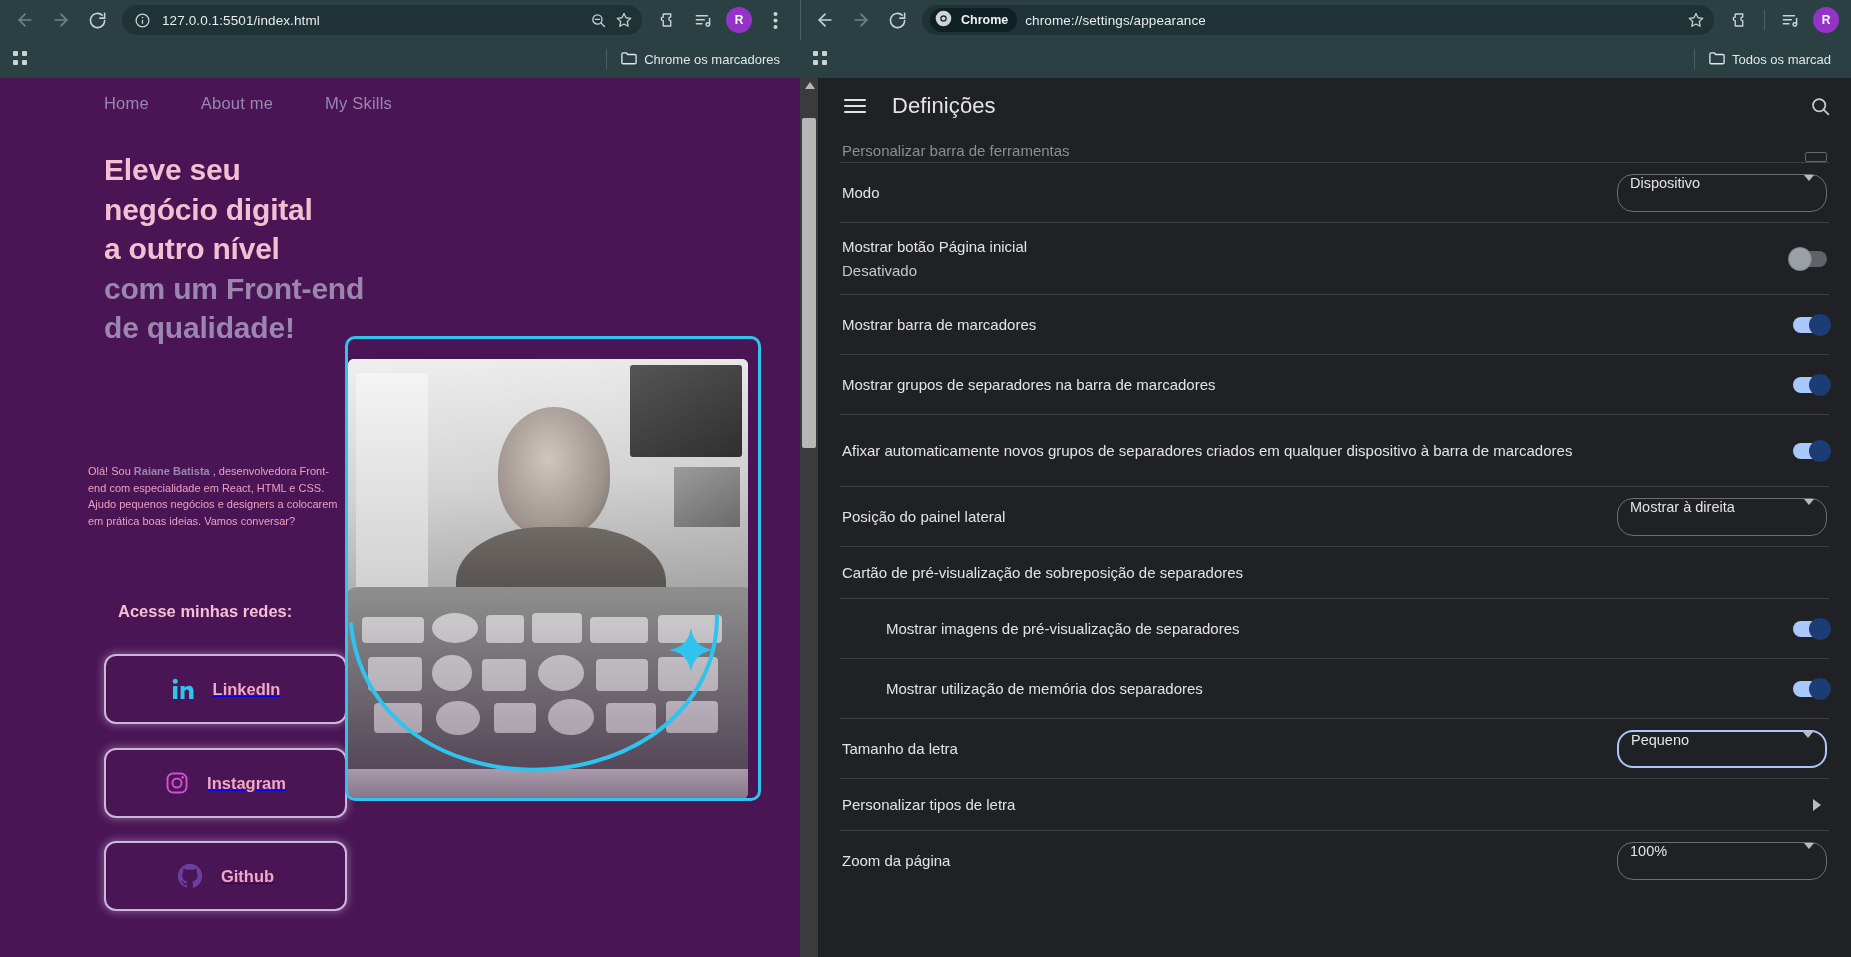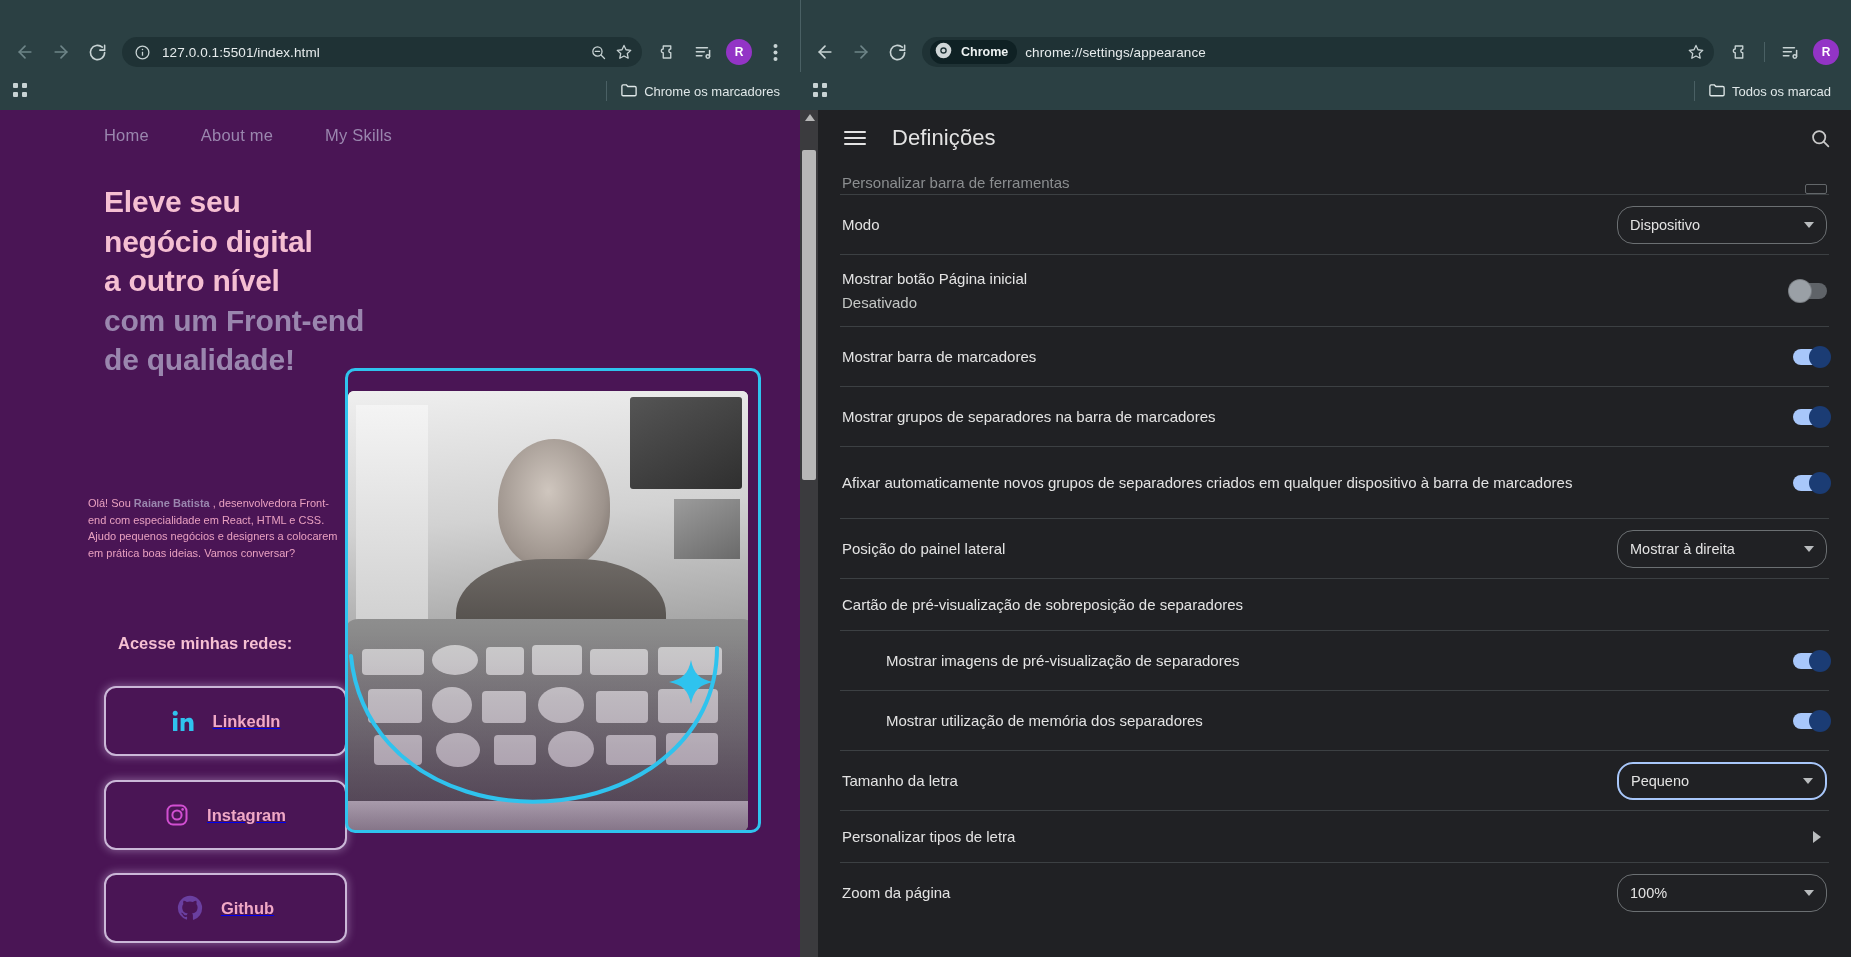--- a/index.html
+++ b/index.html
@@ -10,21 +10,21 @@
     font-family: "Liberation Sans", sans-serif;
   }
   .screen { position: relative; width: 1851px; height: 957px; display: flex; }
 
   
   .win-left { position: relative; width: 800px; height: 957px; background: #2b4043; overflow: hidden; }
   .win-right { position: relative; width: 1051px; height: 957px; background: #2b4043; overflow: hidden; }
 
   .toolbar {
     height: 40px; display: flex; align-items: center;
-    padding: 0 8px; background: #2b4043; gap: 2px; margin-top: 32px;
+    padding: 0 8px; background: #2b4043; gap: 2px;
   }
   .tb-btn {
     width: 34px; height: 34px; border-radius: 50%;
     display: flex; align-items: center; justify-content: center;
     color: #c8d3d4; flex: none;
   }
   .tb-btn.dim { color: #6e8588; }
   .tb-btn svg { display: block; }
 
   .omnibox {
@@ -196,21 +196,21 @@
   .row .r-label { flex: 1; font-size: 15px; color: #e3e3e3; line-height: 1.45; padding-right: 24px; }
   .row .r-sub { display:block; font-size: 15px; color: #c4c7c5; margin-top: 2px; }
   .row.indent .r-label { padding-left: 44px; }
   .row.partial { min-height: 28px; align-items: flex-end; overflow: hidden; }
   .row.partial .r-label { color: #8b8e90; }
 
   .row.tall { min-height: 72px; }
 
   .select {
     width: 210px; height: 38px; border: 1px solid #6b6f72; border-radius: 16px;
-    display: flex; align-items: center; padding: 0 12px; flex: none;
+    display: flex; align-items: flex-start; padding: 0 12px; flex: none;
     color: #e3e3e3; font-size: 14.5px; background: transparent;
   }
   .select.focused { border: 2px solid #a8c7fa; }
   .select .caret { margin-left:auto; width:0;height:0;
     border-left:5px solid transparent;border-right:5px solid transparent;border-top:6px solid #b9bcbe; }
 
   .toggle { width: 34px; height: 16px; border-radius: 10px; position: relative; flex: none; }
   .toggle.on { background: #a8c7fa; }
   .toggle.on .knob { position:absolute; right:-4px; top:-3px; width:22px;height:22px;border-radius:50%;background:#1b3c74; }
   .toggle.off { background: #5f6368; }

